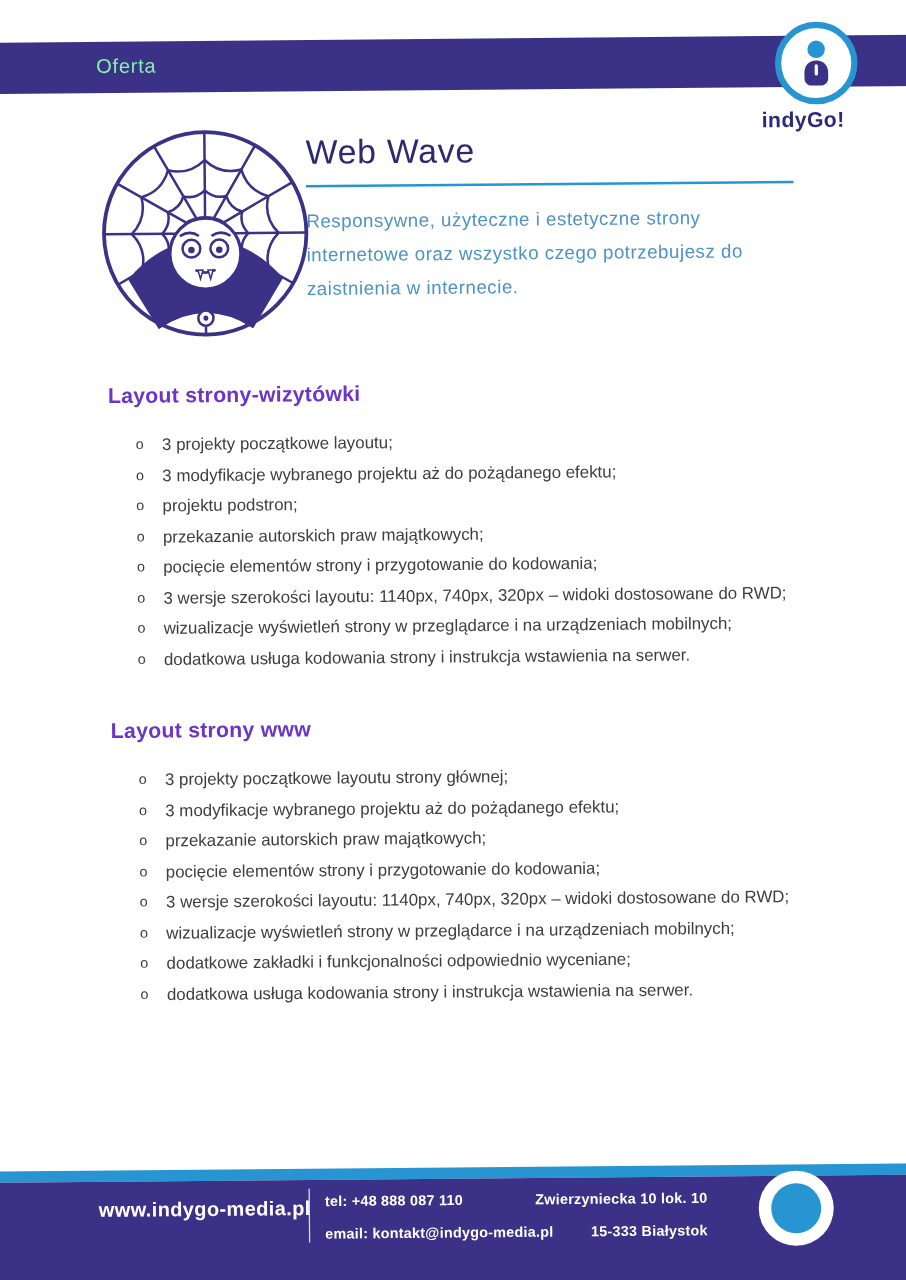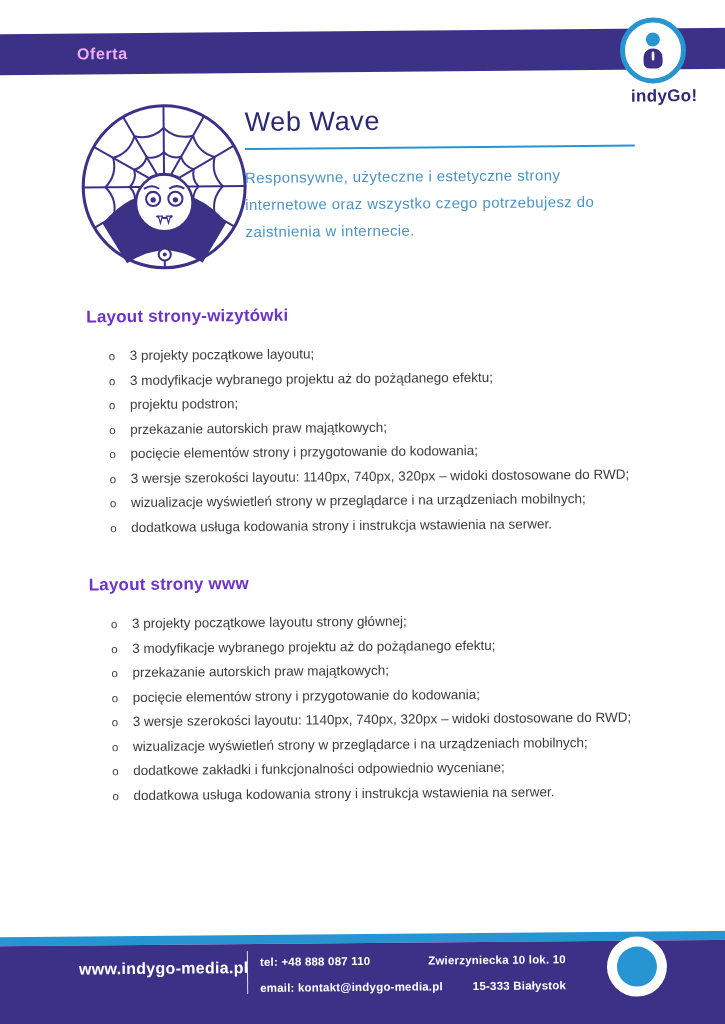--- a/index.html
+++ b/index.html
@@ -3,23 +3,23 @@
 <meta charset="utf-8">
 <style>
   * { margin:0; padding:0; box-sizing:border-box; }
   html,body { width:725px; height:1024px; background:#ffffff; overflow:hidden; }
   body { font-family:"Liberation Sans", sans-serif; }
 
   .page { position:absolute; top:0; left:0; width:725px; height:1024px; transform:rotate(-0.5deg); }
 
   
   .header-band { position:absolute; top:31px; left:-14px; width:753px; height:41px; background:#3b3287; }
-  .header-title { position:absolute; left:95px; top:0; line-height:41px; color:#f0abfc; font-size:16px; font-weight:700; letter-spacing:0.6px; }
-
-  .brand { position:absolute; top:20px; right:24px; width:88px; text-align:right; z-index:3; }
+  .header-title { position:absolute; left:95px; top:0; line-height:41px; color:#86efac; font-size:16px; font-weight:400; letter-spacing:0.6px; }
+
+  .brand { position:absolute; top:20px; right:24px; width:88px; text-align:left; z-index:3; }
   .brand-circle { width:66px; height:66px; margin:0 auto; border-radius:50%; background:#ffffff; border:5px solid #2795d2; display:flex; align-items:center; justify-content:center; }
   .brand-text { margin-top:3px; font-size:17px; font-weight:700; color:#2e2a78; letter-spacing:0.3px; }
 
   
   .illustration { position:absolute; top:100px; left:82px; width:170px; height:170px; }
   .hero { position:absolute; left:248px; top:106px; width:392px; }
   .hero-title { font-size:27px; font-weight:400; color:#2c2970; letter-spacing:0.6px; }
   .hero-rule { margin-top:10px; height:2px; background:#2795d2; width:390px; }
   .hero-desc { margin-top:14px; font-size:15px; line-height:27px; color:#4e93c6; letter-spacing:0.4px; }
 

